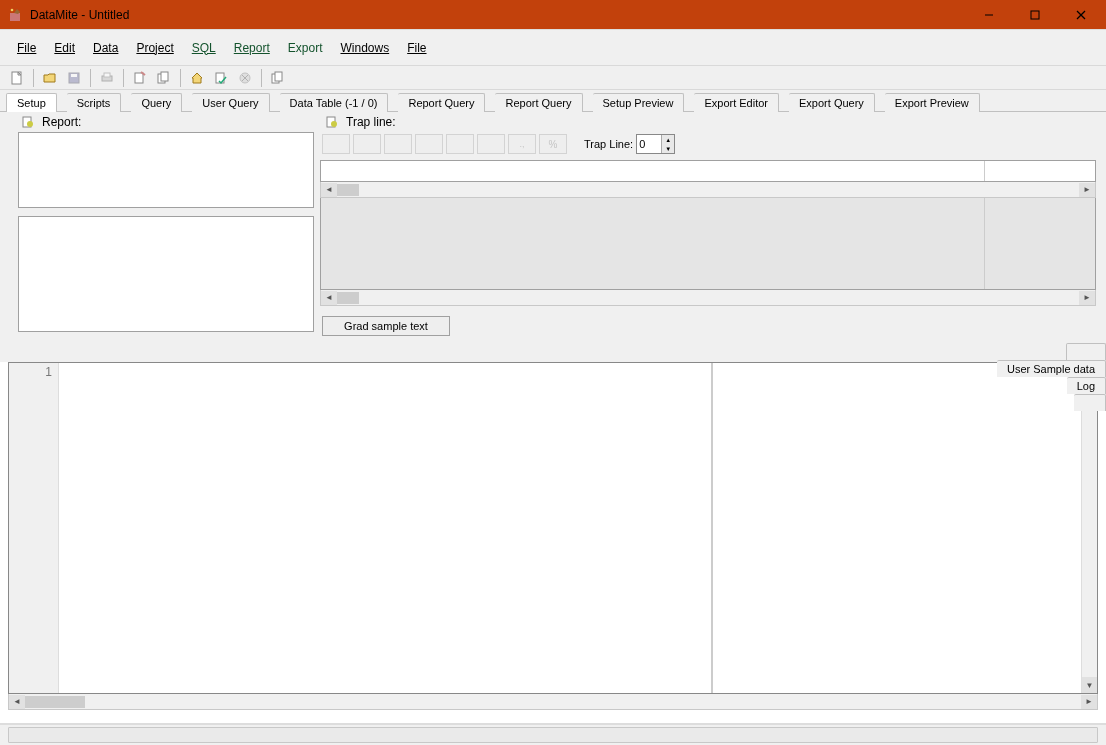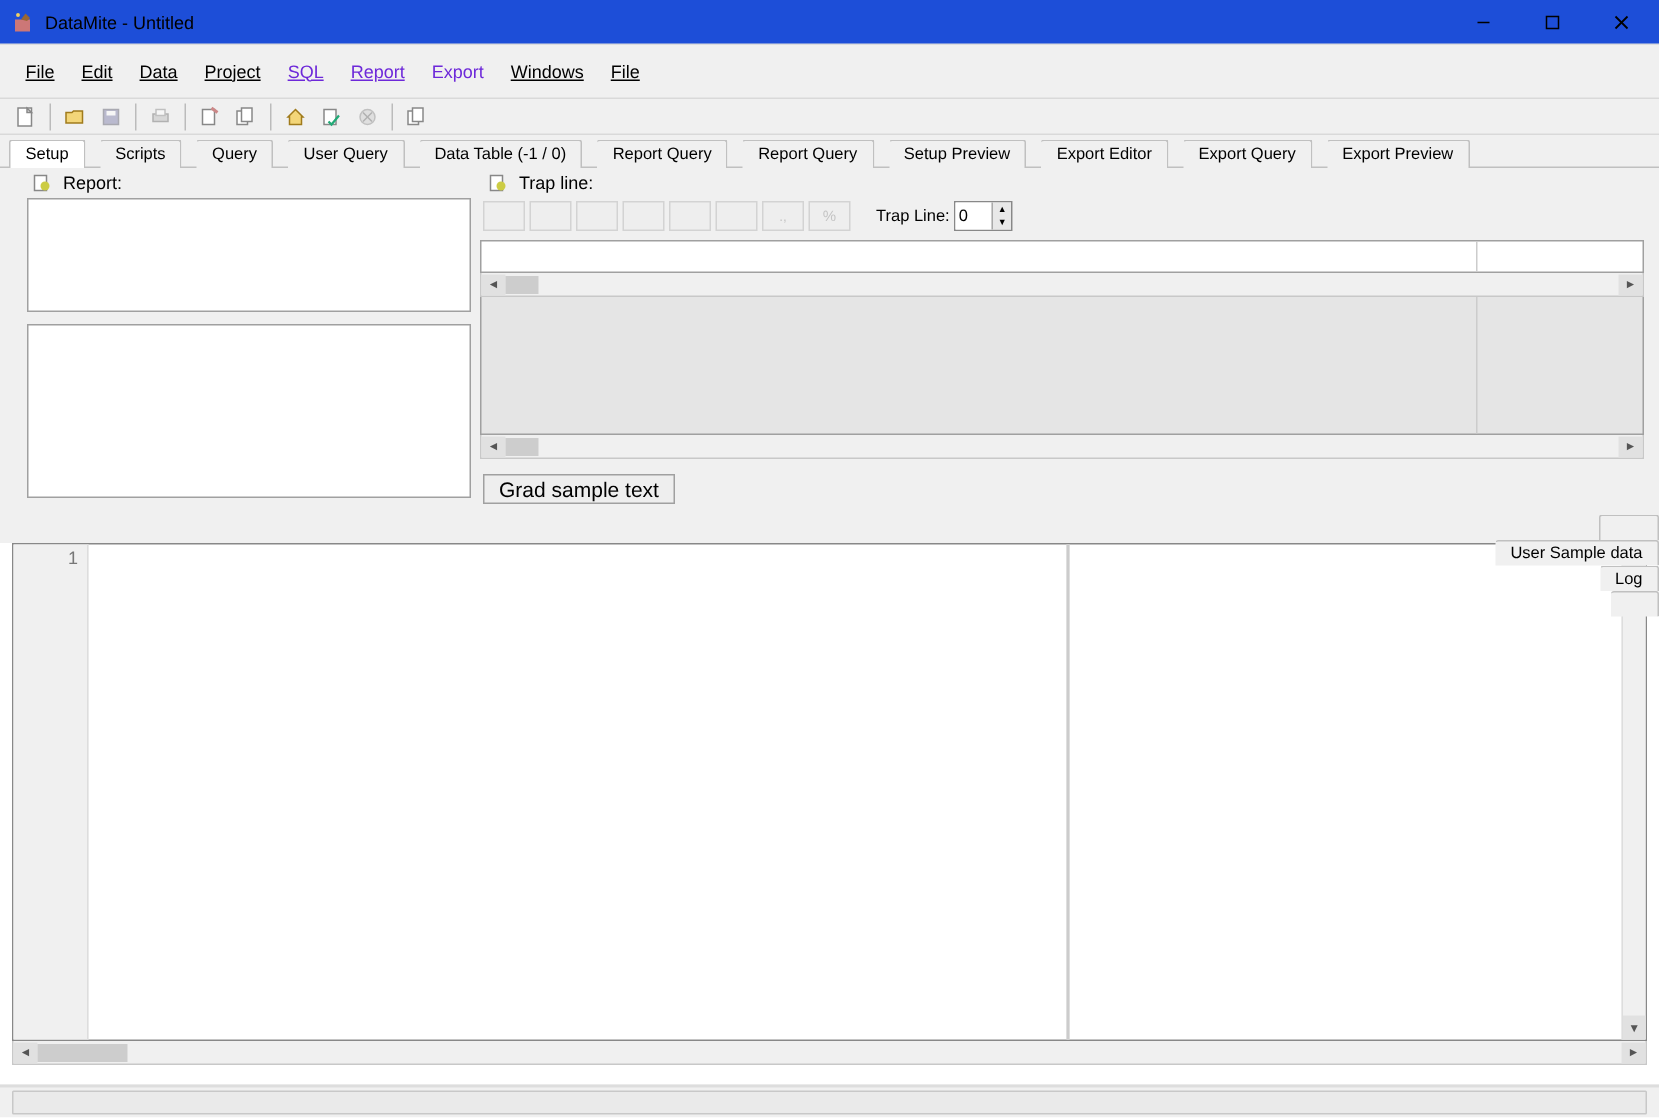--- a/index.html
+++ b/index.html
@@ -1,28 +1,28 @@
 <!DOCTYPE html>
 <html><head>
   <meta charset="utf-8">
   <style>
     * { box-sizing: border-box; margin: 0; padding: 0; font-family: "Segoe UI", Tahoma, sans-serif; font-size: 12px; }
     body { background: #fff; width: 1106px; height: 745px; overflow: hidden; position: relative; }
     
     
-    .title-bar { height: 30px; display: flex; align-items: center; padding: 0 2px 0 8px; background: #1d4ed8; border-bottom: 1px solid #ddd; }
+    .title-bar { height: 30px; display: flex; align-items: center; padding: 0 2px 0 8px; background: #c2410c; border-bottom: 1px solid #ddd; }
     .app-icon { width: 16px; height: 16px; margin-right: 6px; display: inline-flex; align-items: center; justify-content: center; }
     .app-title { flex: 1; font-size: 12px; color: #000; }
     .window-controls { display: flex; }
     .wc-btn { width: 46px; height: 28px; display: flex; align-items: center; justify-content: center; background: transparent; border: none; cursor: pointer; }
     
     
     .menu-bar { height: 36px; display: flex; align-items: center; padding: 0 8px; border-bottom: 1px solid #d9d9d9; background: #f0f0f0; }
     .menu-item { padding: 2px 9px; cursor: pointer; color: #000; }
-    .menu-item.disabled { color: #6d28d9; }
+    .menu-item.disabled { color: #14532d; }
     .menu-item .ul { text-decoration: underline; }
     
     
     .toolbar { height: 24px; display: flex; align-items: center; padding: 0 6px; border-bottom: 1px solid #d9d9d9; background: #f0f0f0; gap: 2px; }
     .tb-btn { width: 22px; height: 20px; display: inline-flex; align-items: center; justify-content: center; border: 1px solid transparent; background: transparent; cursor: pointer; border-radius: 1px; }
     .tb-btn.disabled { opacity: .45; pointer-events: none; }
     .tb-sep { width: 1px; height: 18px; background: #bbb; margin: 0 3px; }
     
     
     .tabs-row { height: 22px; display: flex; align-items: flex-end; padding: 0 6px; background: #f0f0f0; border-bottom: 1px solid #c0c0c0; }
@@ -55,21 +55,21 @@
     .grid-area .cell-split { border-left:1px solid #ccc; position:absolute; top:0; bottom:0; right:110px;}
     
     .hscroll { height: 16px; background: #f0f0f0; border: 1px solid #c8c8c8; border-top:none; display: flex; align-items: center; }
     .hscroll .arrow { width: 16px; height: 14px; display:flex;align-items:center;justify-content:center;background:#e1e1e1;cursor:pointer;font-size:8px;color:#555;}
     .hscroll .thumb { width: 22px; height: 12px; background: #cdcdcd; margin-left: 0; }
     .hscroll .track { flex:1; }
     
     .grey-block { background: #e5e5e5; border:1px solid #a0a0a0; border-top:none; height: 92px; position:relative;}
     .grey-block .cell-split { border-left:1px solid #ccc; position:absolute; top:0; bottom:0; right:110px;}
     
-    .grad-btn { margin: 10px 0 6px 2px; width: 128px; height: 20px; border: 1px solid #a0a0a0; background: #eee; font-size: 14px; cursor: pointer; }
+    .grad-btn { margin: 10px 0 6px 2px; width: 128px; height: 20px; border: 1px solid #a0a0a0; background: #eee; font-size: 11px; cursor: pointer; }
     
     
     .bottom-tabs { height: 20px; display: flex; align-items: flex-end; padding-left: 14px; background:#f0f0f0;flex-direction:column;}
     .btab { padding: 2px 10px; border: 1px solid #c0c0c0; border-bottom:none; font-size: 11px; background:#f0f0f0; cursor:pointer; position:relative; top:1px; border-top-left-radius:2px; border-top-right-radius:2px;}
     .btab.blank { width: 40px; }
     .btab:not(:first-child){border-left:none;}
     .btab:first-child{border-left:1px solid #c0c0c0;}
     
     .editor-wrap { display:flex; border:1px solid #888; margin: 0 8px; height: 332px; background:#fff; }
     .gutter { width: 50px; background: #f0f0f0; border-right: 1px solid #ddd; text-align:right; padding: 2px 6px 0 0; color:#777; font-size:10px; font-family: Consolas, monospace;}

